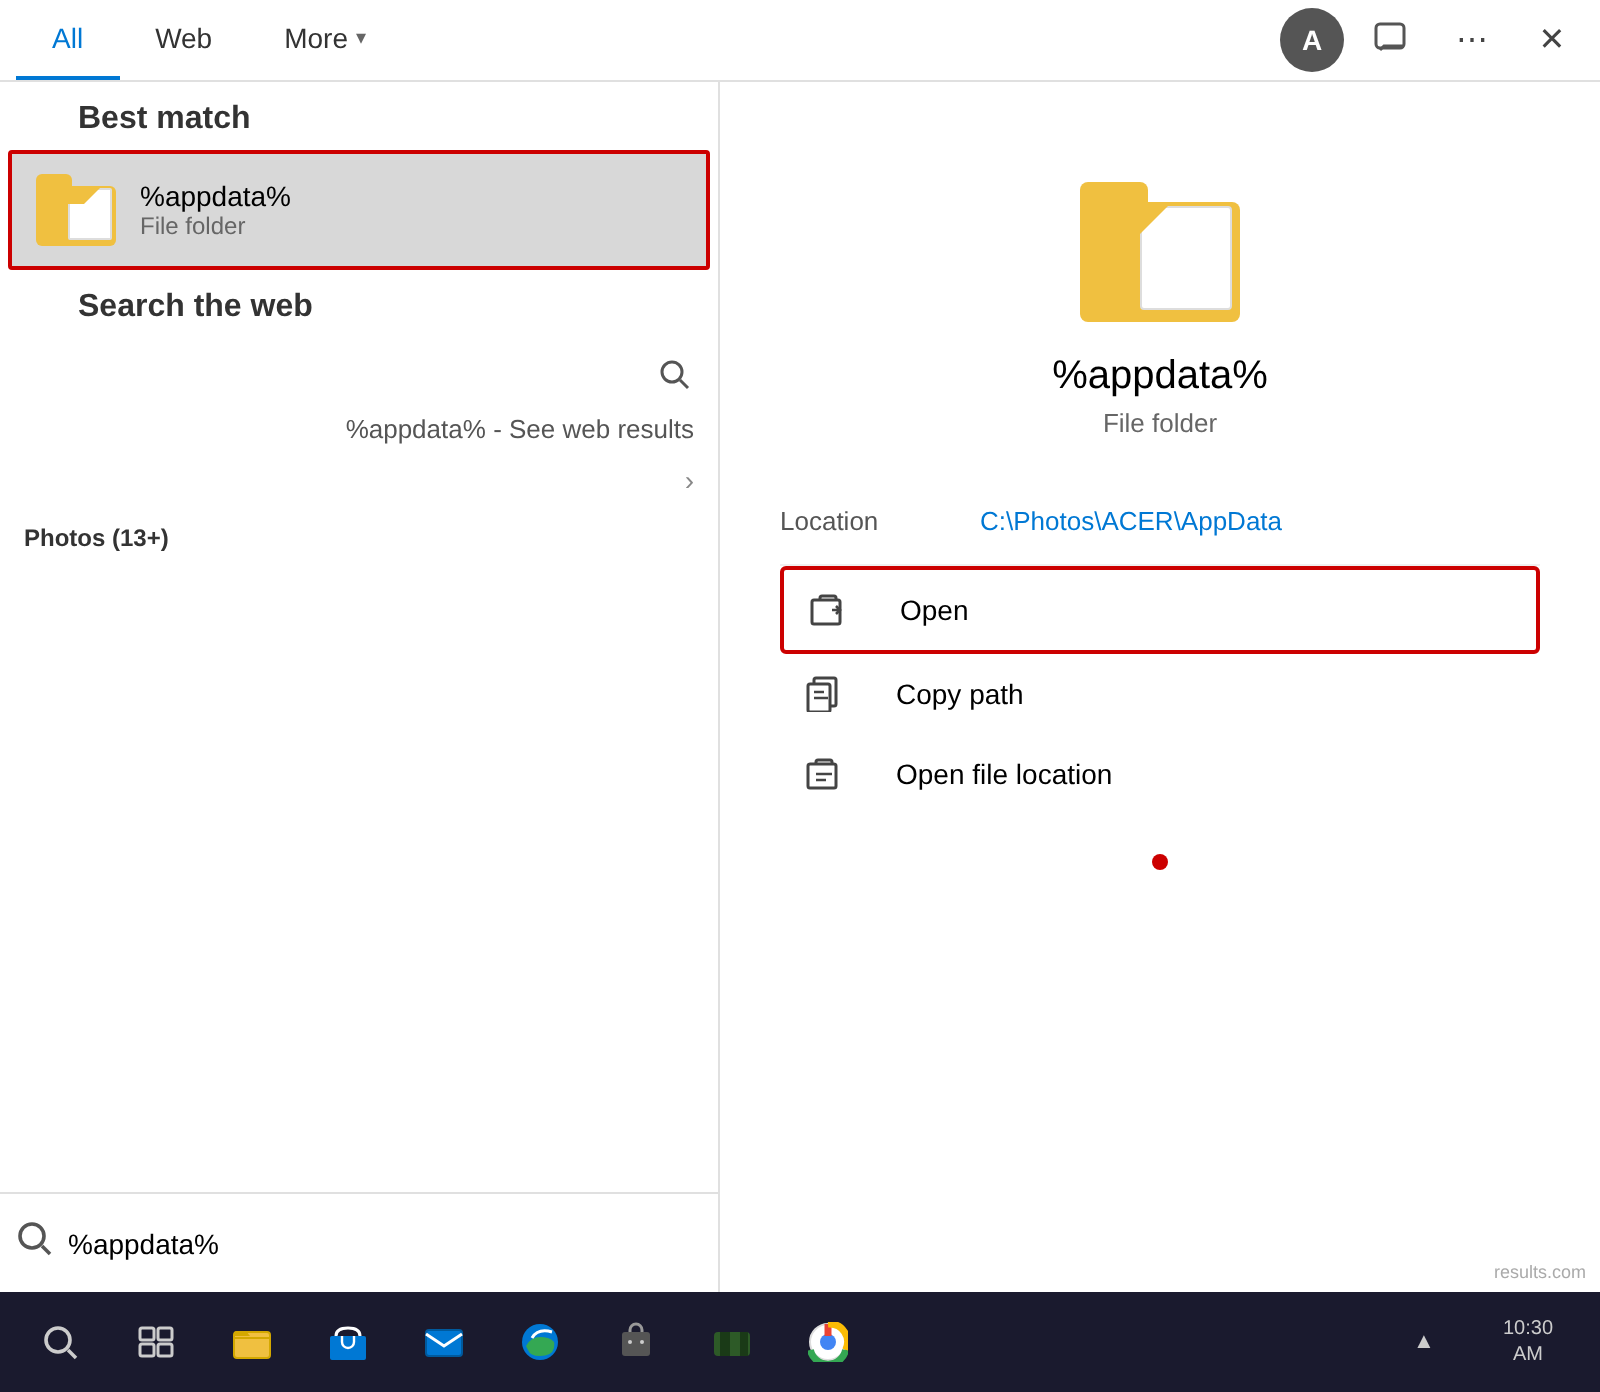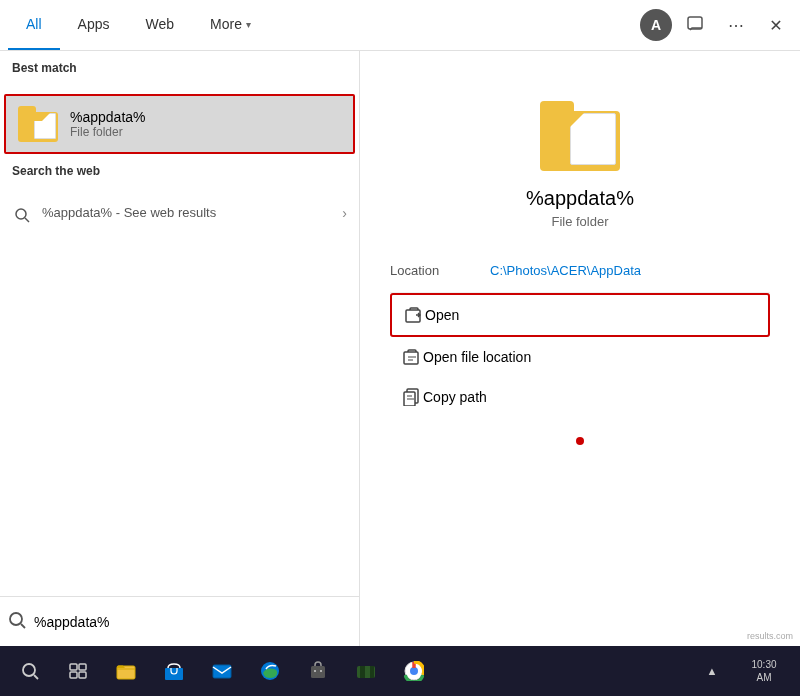--- a/index.html
+++ b/index.html
@@ -18,21 +18,21 @@
       height: 696px;
       display: flex;
       flex-direction: column;
       background: #fff;
     }
 
     
     .nav-bar {
       display: flex;
       align-items: center;
-      height: 51px;
+      height: 41px;
       background: #fff;
       border-bottom: 1px solid #e0e0e0;
       padding: 0 8px;
       flex-shrink: 0;
     }
     .nav-tabs {
       display: flex;
       align-items: stretch;
       height: 100%;
       flex: 1;
@@ -104,24 +104,25 @@
     .left-panel {
       width: 360px;
       flex-shrink: 0;
       background: #fff;
       display: flex;
       flex-direction: column;
       border-right: 1px solid #e0e0e0;
     }
 
     .section-label {
-      font-size: 12px;
+      font-size: 16px;
       font-weight: 600;
       color: #333;
-      padding: 10px 12px 19px 12px;
+      padding: 10px 12px 6px 12px;
+      margin-left: 27px;
     }
 
     
     .best-match-item {
       display: flex;
       align-items: center;
       padding: 10px 12px;
       background: #d8d8d8;
       margin: 0 4px;
       border: 2px solid #c00;
@@ -180,24 +181,25 @@
       color: #000;
     }
     .best-match-text .item-subtitle {
       font-size: 12px;
       color: #666;
     }
 
     
     .search-web-item {
       display: flex;
-      align-items: flex-start;
+      align-items: flex-end;
       padding: 8px 12px;
       cursor: pointer;
       gap: 10px;
+      flex-direction: column;
     }
     .search-icon-circle {
       width: 20px;
       height: 20px;
       display: flex;
       align-items: center;
       justify-content: center;
       color: #555;
       font-size: 14px;
     }
@@ -336,21 +338,21 @@
       font-size: 13px;
       color: #0078d4;
       text-decoration: none;
       cursor: pointer;
     }
 
     
     .action-btn {
       display: flex;
       align-items: center;
-      gap: 1px;
+      gap: 26px;
       padding: 10px 12px;
       cursor: pointer;
       border-radius: 3px;
       font-size: 14px;
       color: #000;
     }
     .action-btn.highlighted {
       border: 2px solid #c00;
       border-radius: 3px;
       background: #fff;
@@ -419,21 +421,20 @@
     }
   </style>
 </head>
 <body>
 
 <div class="search-window">
 
   <div class="nav-bar">
     <div class="nav-tabs">
       <div class="nav-tab active">All</div>
-      <div class="nav-tab">Apps</div>
       <div class="nav-tab">Web</div>
       <div class="nav-tab more-tab">
         <span>More</span>
         <span class="chevron-down">▾</span>
       </div>
     </div>
     <div class="nav-right">
       <div class="avatar-circle">
         <span>A</span>
       </div>
@@ -479,20 +480,21 @@
             <line x1="11" y1="11" x2="15" y2="15" stroke="#555" stroke-width="1.5"></line>
           </svg>
         </div>
         <div class="web-result-text">
           <span>%appdata%</span>
           <span> </span><span>- See web results</span>
         </div>
         <div class="chevron-right">›</div>
       </div>
 
+      <div class="photos-label">Photos (13+)</div>
 
       <div class="left-spacer"></div>
 
       <div class="search-box-container">
         <div class="search-magnifier">
           <svg width="18" height="18" viewBox="0 0 18 18" fill="none">
             <circle cx="8" cy="8" r="6" stroke="#555" stroke-width="1.8"></circle>
             <line x1="13" y1="13" x2="17" y2="17" stroke="#555" stroke-width="1.8"></line>
           </svg>
         </div>
@@ -524,37 +526,37 @@
             <path d="M5 4V3a1 1 0 011-1h6a1 1 0 011 1v1" stroke="#444" stroke-width="1.5"></path>
             <path d="M11 9 L15 9 M13 7 L15 9 L13 11" stroke="#444" stroke-width="1.3"></path>
           </svg>
         </div>
         <span>Open</span>
       </div>
 
       <div class="action-btn">
         <div class="action-icon">
           <svg width="18" height="18" viewBox="0 0 18 18" fill="none">
+            <rect x="4" y="1" width="11" height="14" rx="1" stroke="#444" stroke-width="1.5"></rect>
+            <rect x="1" y="4" width="11" height="14" rx="1" fill="#fff" stroke="#444" stroke-width="1.5"></rect>
+            <path d="M4 8h5M4 11h7" stroke="#444" stroke-width="1.2"></path>
+          </svg>
+        </div>
+        <span>Copy path</span>
+      </div>
+
+      <div class="action-btn">
+        <div class="action-icon">
+          <svg width="18" height="18" viewBox="0 0 18 18" fill="none">
             <rect x="1" y="4" width="14" height="12" rx="1" stroke="#444" stroke-width="1.5"></rect>
             <path d="M5 4V3a1 1 0 011-1h6a1 1 0 011 1v1" stroke="#444" stroke-width="1.5"></path>
             <path d="M5 9h8M5 12h5" stroke="#444" stroke-width="1.2"></path>
           </svg>
         </div>
         <span>Open file location</span>
-      </div>
-
-      <div class="action-btn">
-        <div class="action-icon">
-          <svg width="18" height="18" viewBox="0 0 18 18" fill="none">
-            <rect x="4" y="1" width="11" height="14" rx="1" stroke="#444" stroke-width="1.5"></rect>
-            <rect x="1" y="4" width="11" height="14" rx="1" fill="#fff" stroke="#444" stroke-width="1.5"></rect>
-            <path d="M4 8h5M4 11h7" stroke="#444" stroke-width="1.2"></path>
-          </svg>
-        </div>
-        <span>Copy path</span>
       </div>
 
       <div class="red-dot"></div>
 
     </div>
   </div>
 
   <div class="taskbar">
     <div class="taskbar-btn tb-search">
       <svg width="20" height="20" viewBox="0 0 20 20" fill="none">

